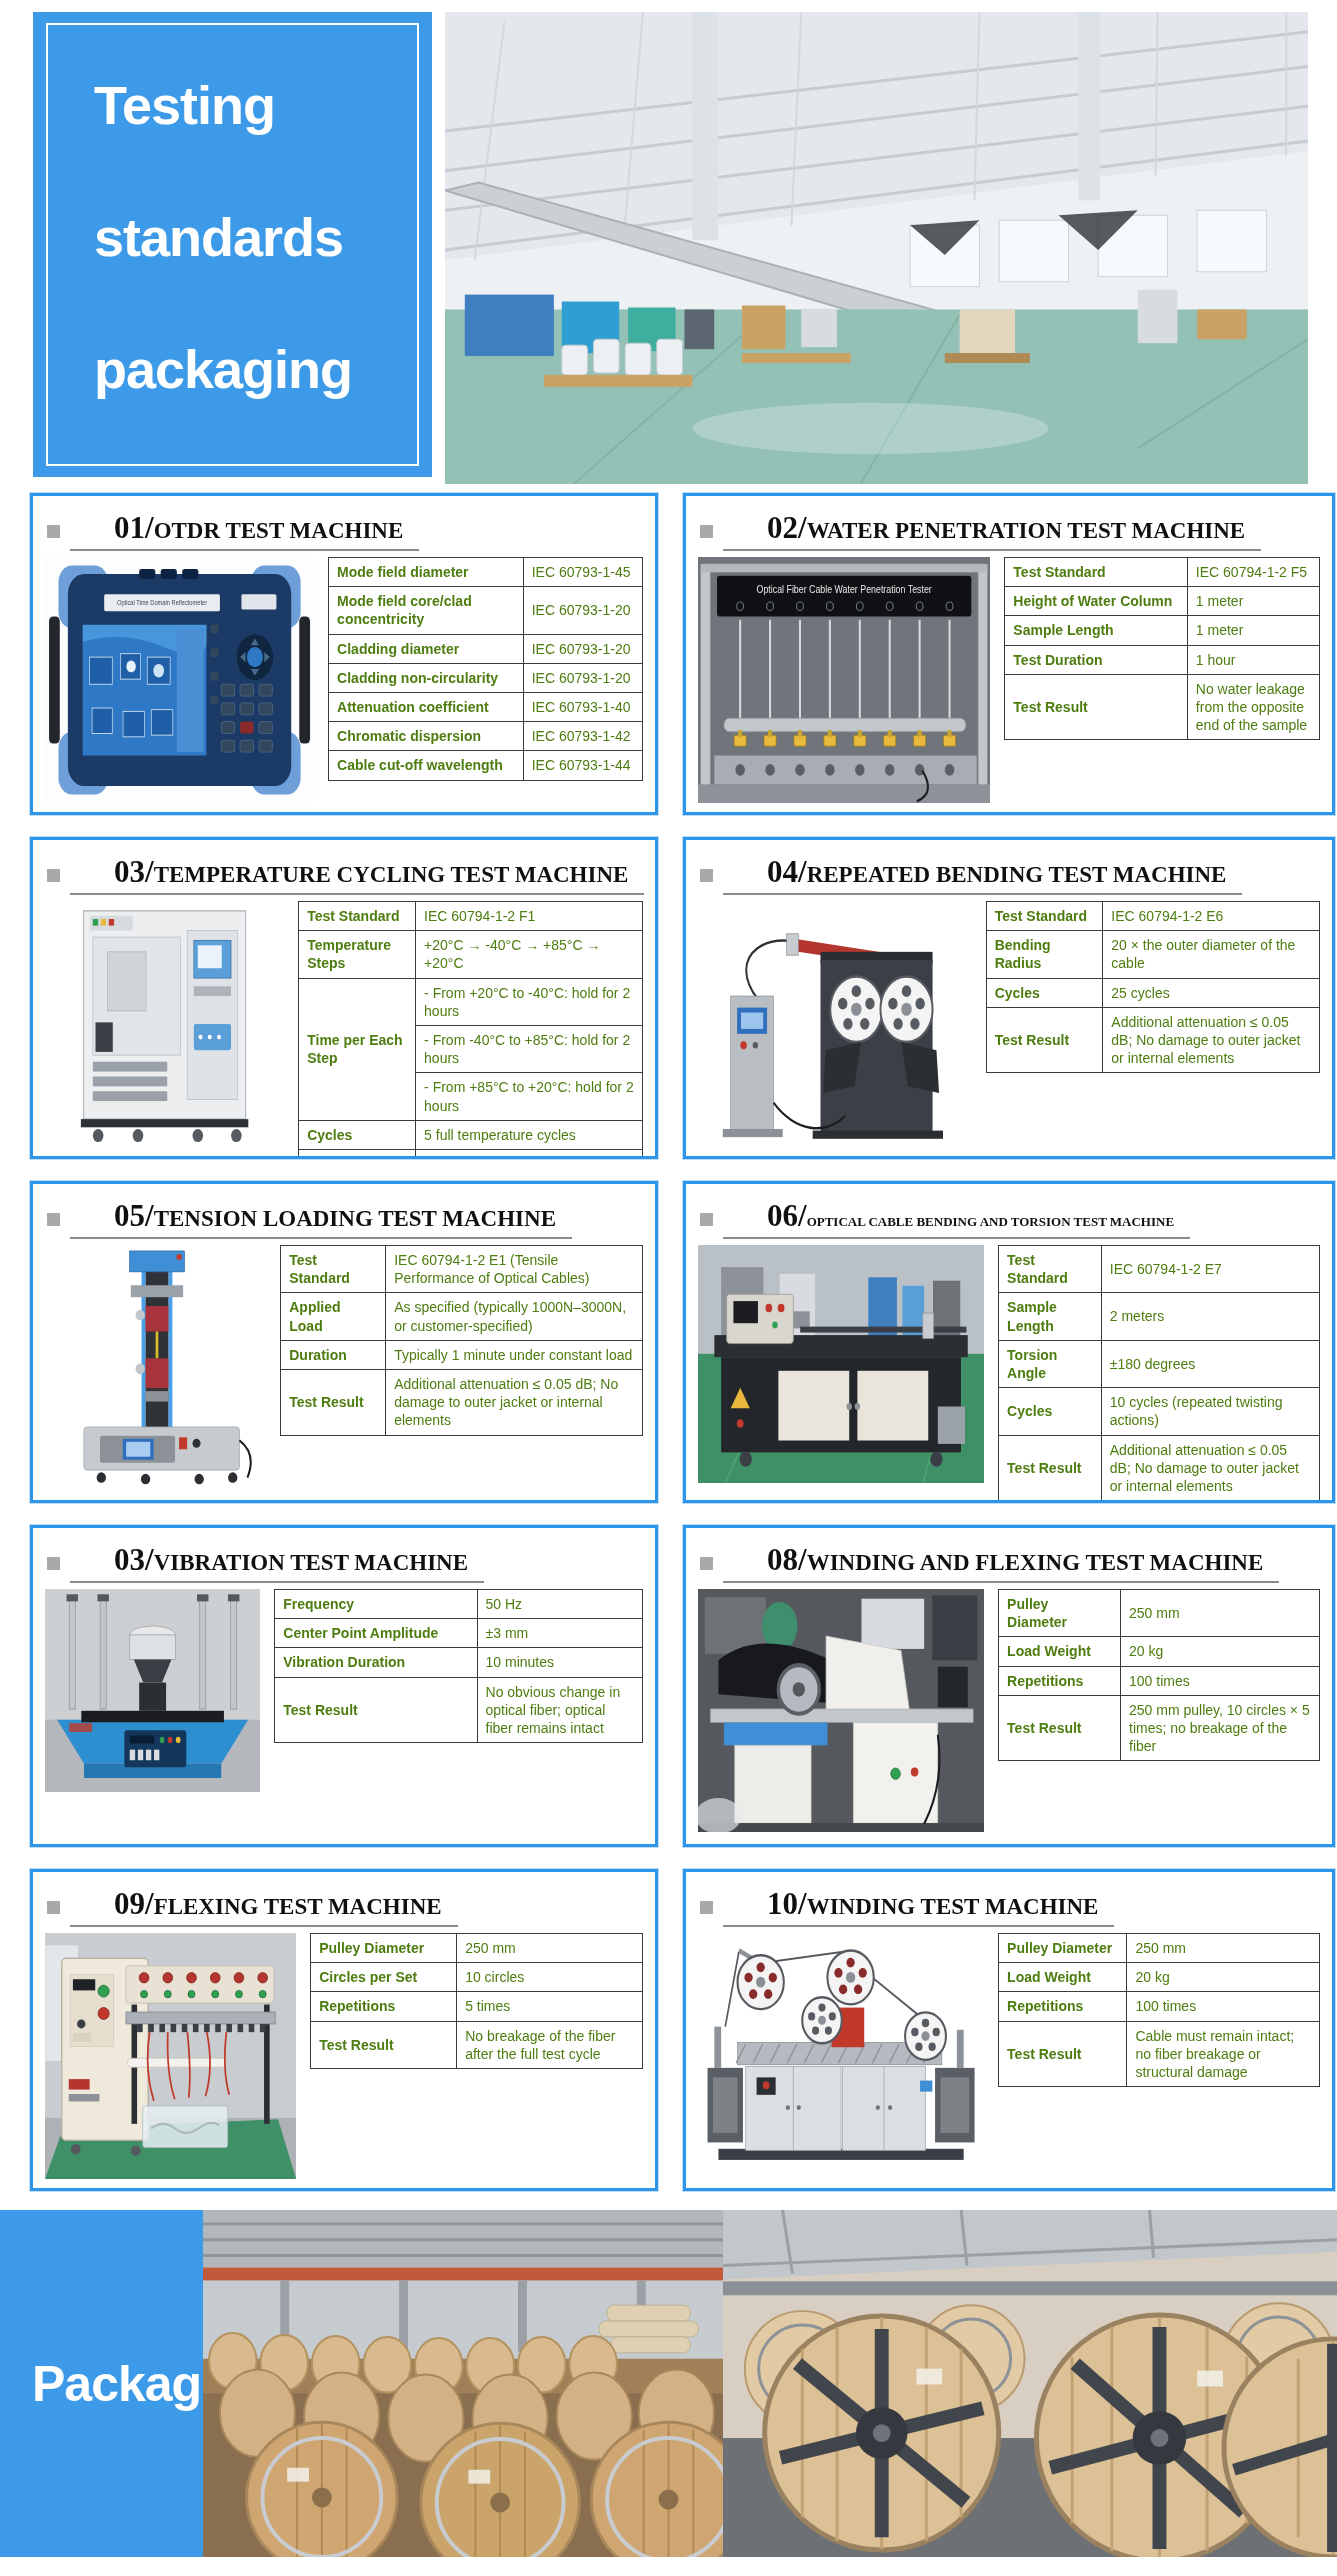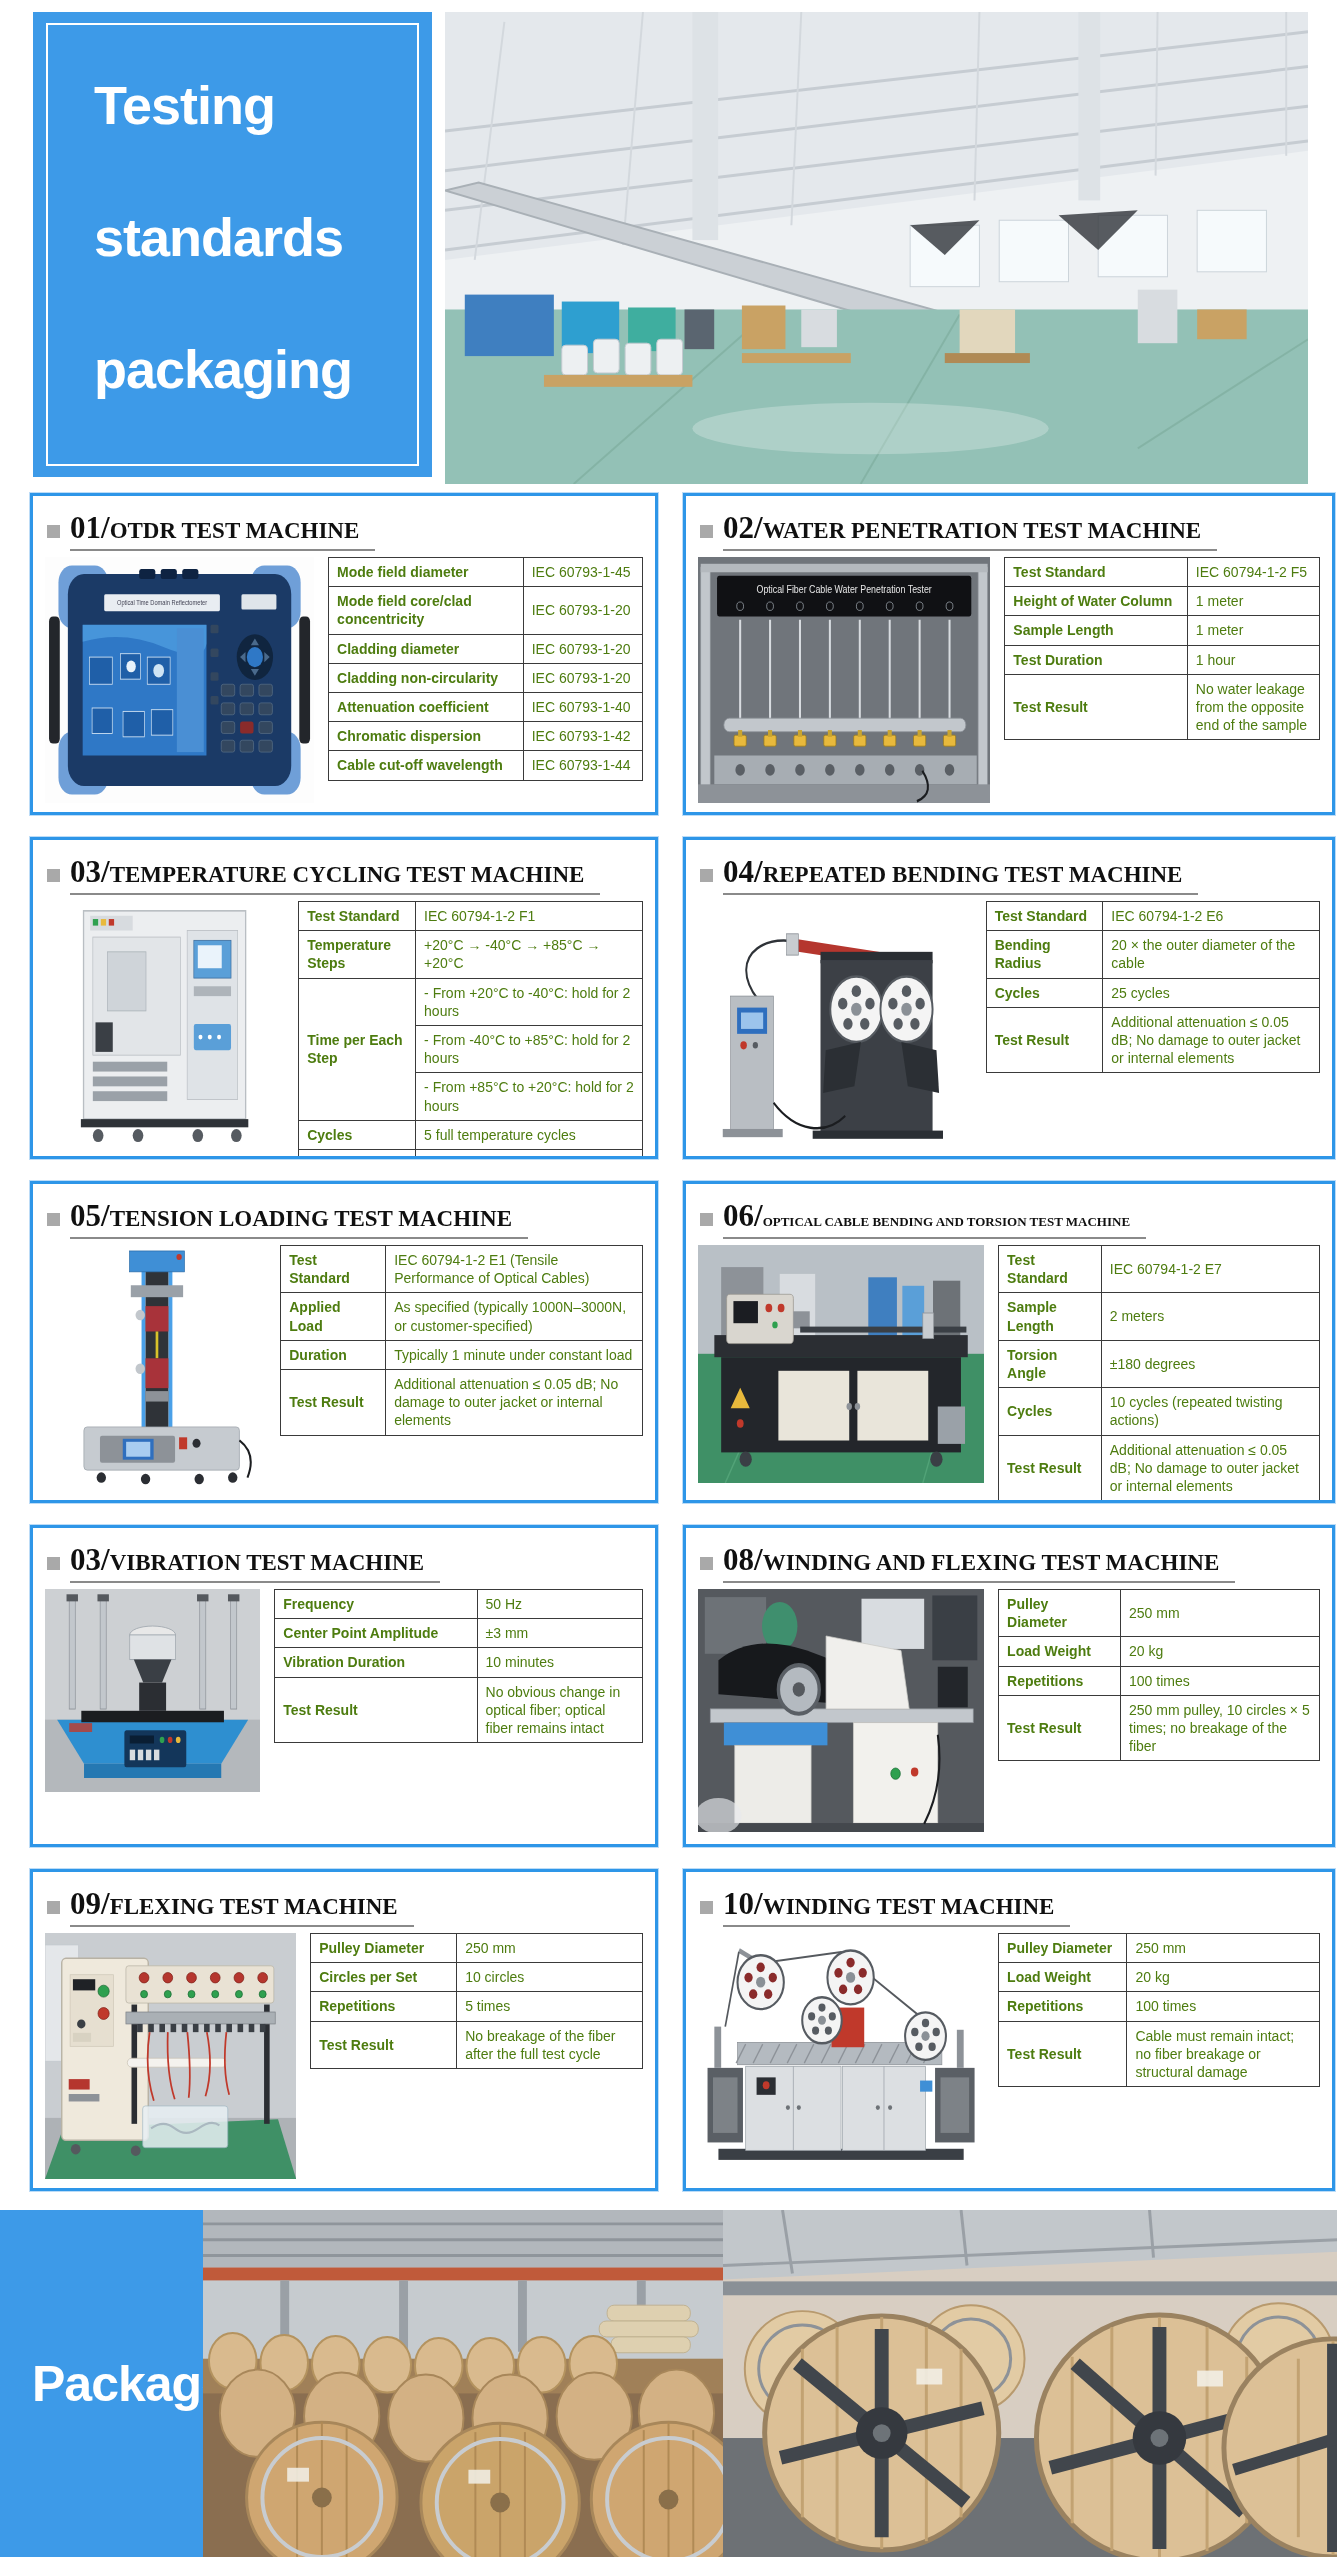--- a/index.html
+++ b/index.html
@@ -13,21 +13,21 @@
   .hero-title div{height:132px;line-height:119px;}
   .hero-photo{flex:1;height:472px;}
   .hero-photo svg,.pkg-photo svg,.machine svg{display:block;width:100%;height:100%;}
 
   
   .grid{margin:19px 30px 0 30px;display:grid;grid-template-columns:628px 652px;column-gap:25px;row-gap:22px;}
   .card{border:3px solid #2e96e8;box-sizing:border-box;height:322px;padding:4px 12px;overflow:hidden;background:#fff;box-shadow:0 0 0 1px #bcdcf7;}
   .card-header{display:flex;align-items:flex-start;margin:10px 0 6px 2px;font-family:"Liberation Serif",serif;color:#101010;}
   .bullet{width:13px;height:13px;background:#a9a9a9;margin:15px 10px 0 0;flex:none;}
   .header-text{border-bottom:2px solid #8a8a8a;padding:0 16px 3px 0;white-space:nowrap;}
-  .num{font-size:31px;font-weight:bold;}
+  .num{font-size:31px;font-weight:bold;margin-left:44px;}
   .ttl{font-size:23px;}
   .ttl.small{font-size:13px;margin-top:37px;}
   .card-body{display:flex;gap:14px;align-items:flex-start;margin-top:4px;}
   .machine{margin:0;flex:none;}
   .spec-table{border-collapse:collapse;color:#4d7c0f;table-layout:fixed;}
   .spec-table td{border:1px solid #3a3a3a;padding:5px 8px;font-size:14px;line-height:1.3;vertical-align:middle;word-wrap:break-word;}
   .spec-table td.lbl{font-weight:bold;}
 
   
   .package{margin-top:19px;height:347px;display:flex;}

